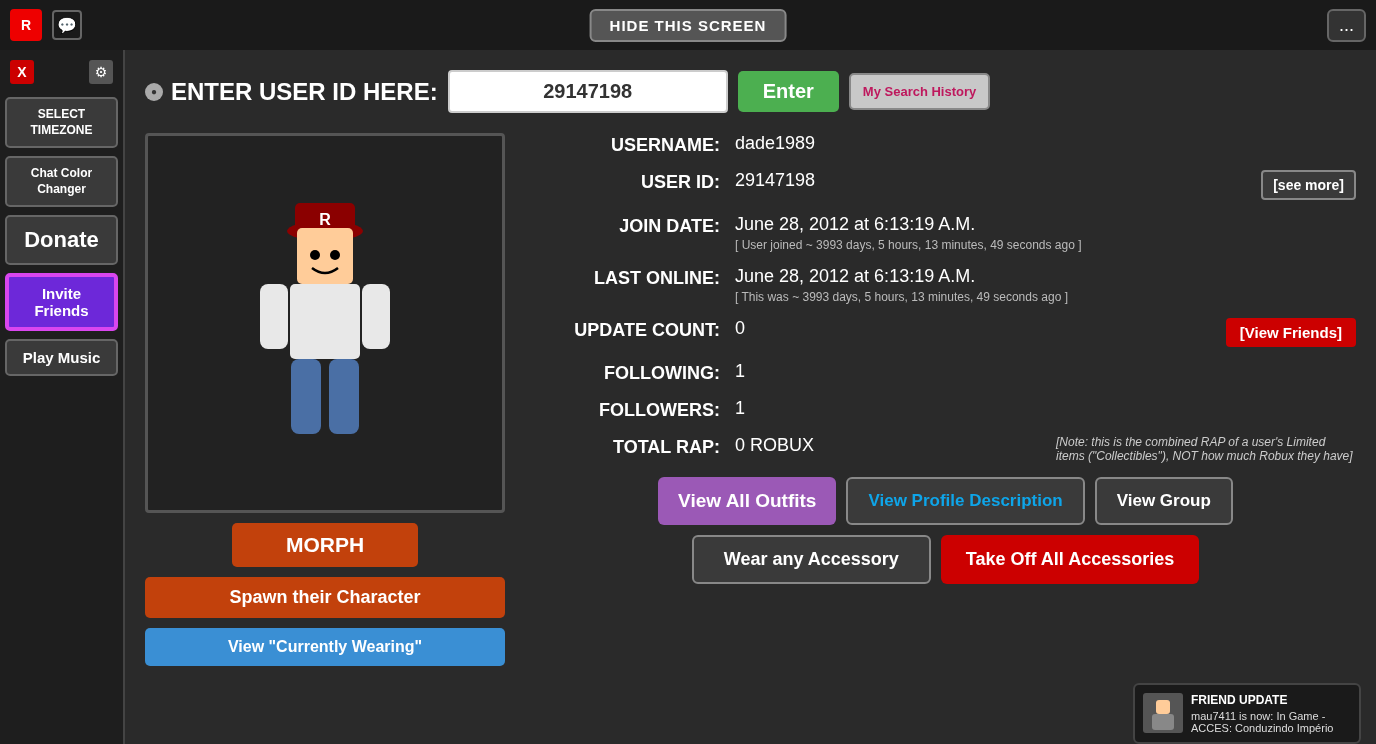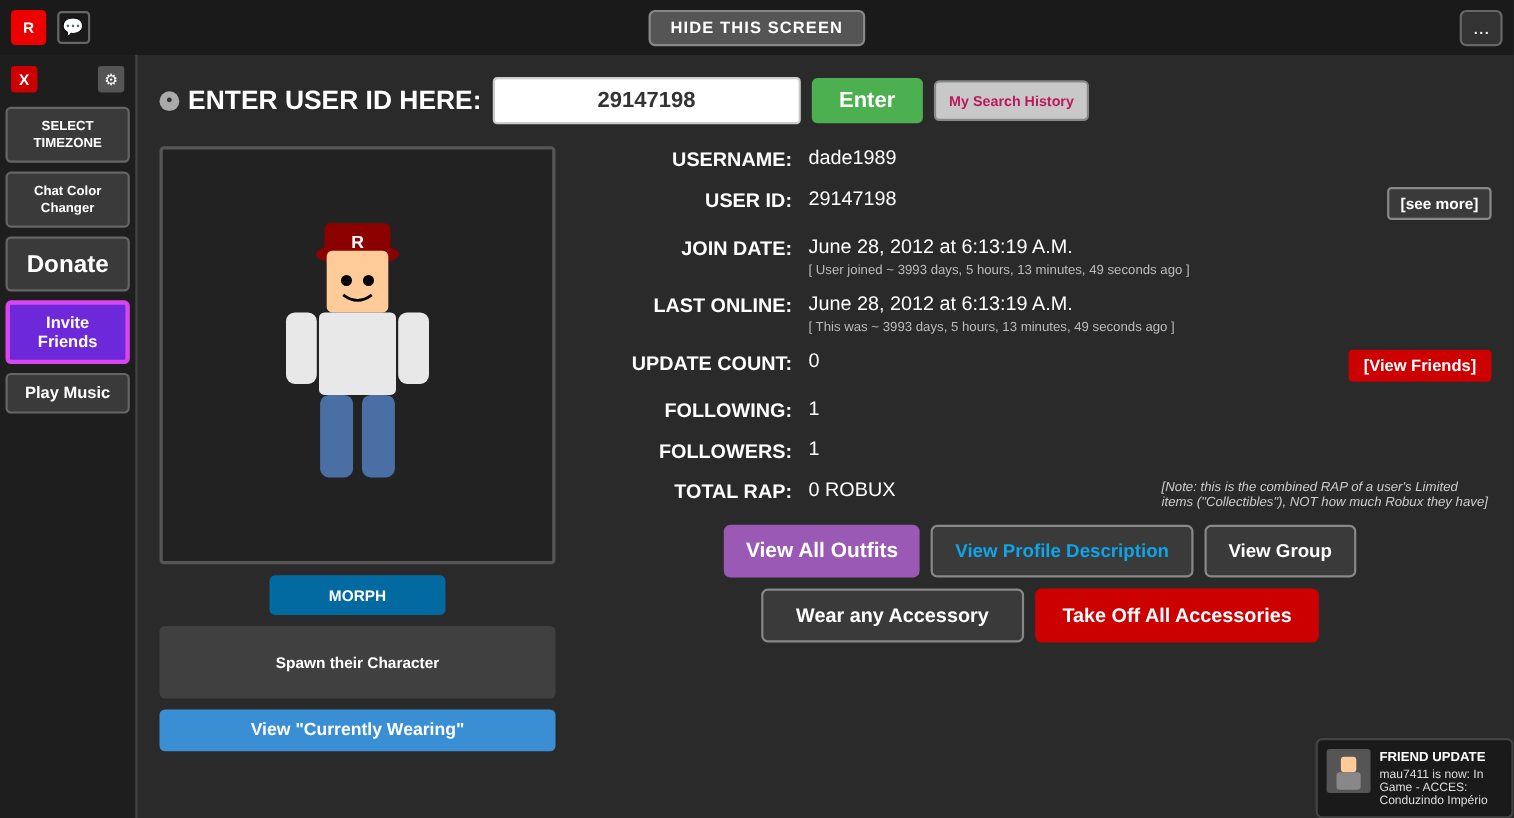--- a/index.html
+++ b/index.html
@@ -243,37 +243,37 @@
       background: #222;
       border: 3px solid #555;
       border-radius: 4px;
       display: flex;
       align-items: center;
       justify-content: center;
       overflow: hidden;
     }
     
     .morph-btn {
-      background: #0369a1;
-      border: none;
-      border-radius: 5px;
-      color: white;
-      font-size: 14px;
+      background: #c2410c;
+      border: none;
+      border-radius: 5px;
+      color: white;
+      font-size: 21px;
       font-weight: bold;
       padding: 10px 54px;
       cursor: pointer;
     }
     .spawn-btn {
-      background: #404040;
-      border: none;
-      border-radius: 5px;
-      color: white;
-      font-size: 14px;
-      font-weight: bold;
-      padding: 25px 20px;
+      background: #c2410c;
+      border: none;
+      border-radius: 5px;
+      color: white;
+      font-size: 18px;
+      font-weight: bold;
+      padding: 10px 20px;
       cursor: pointer;
       width: 100%;
     }
     .view-wearing-btn {
       background: #3a8fd4;
       border: none;
       border-radius: 5px;
       color: white;
       font-size: 16px;
       font-weight: bold;
@@ -405,22 +405,22 @@
       font-size: 18px;
       font-weight: bold;
       padding: 12px 25px;
       cursor: pointer;
     }
 
     
     .friend-update {
       position: absolute;
       bottom: 0;
-      right: 0;
-      width: 180px;
+      right: 15px;
+      width: 228px;
       background: #1a1a1a;
       border: 2px solid #444;
       border-radius: 6px;
       padding: 8px;
       display: flex;
       gap: 8px;
       align-items: flex-start;
     }
     .friend-avatar-img {
       width: 40px; height: 40px;

